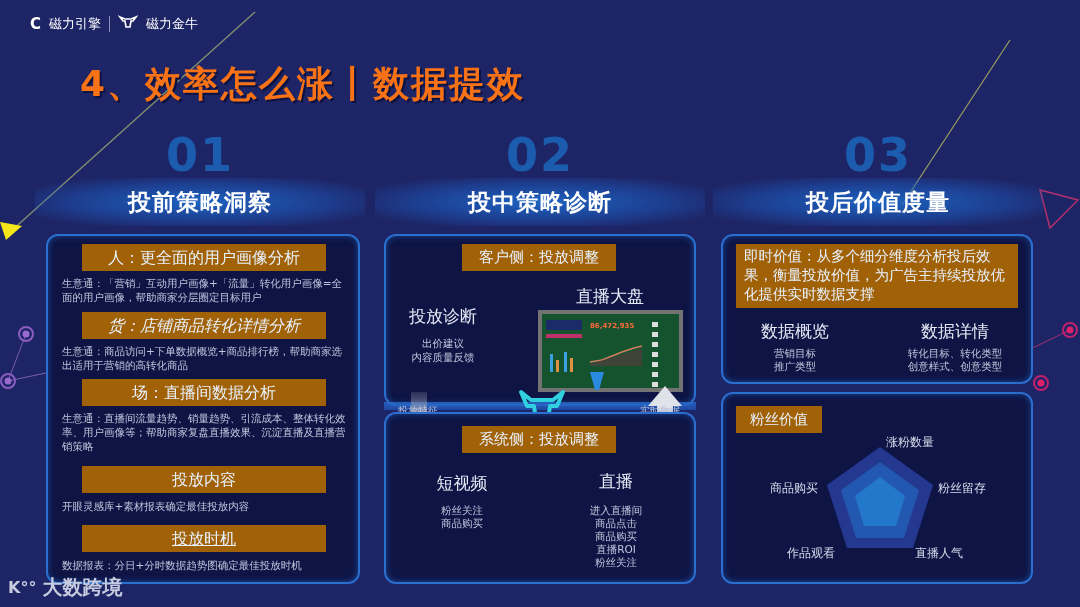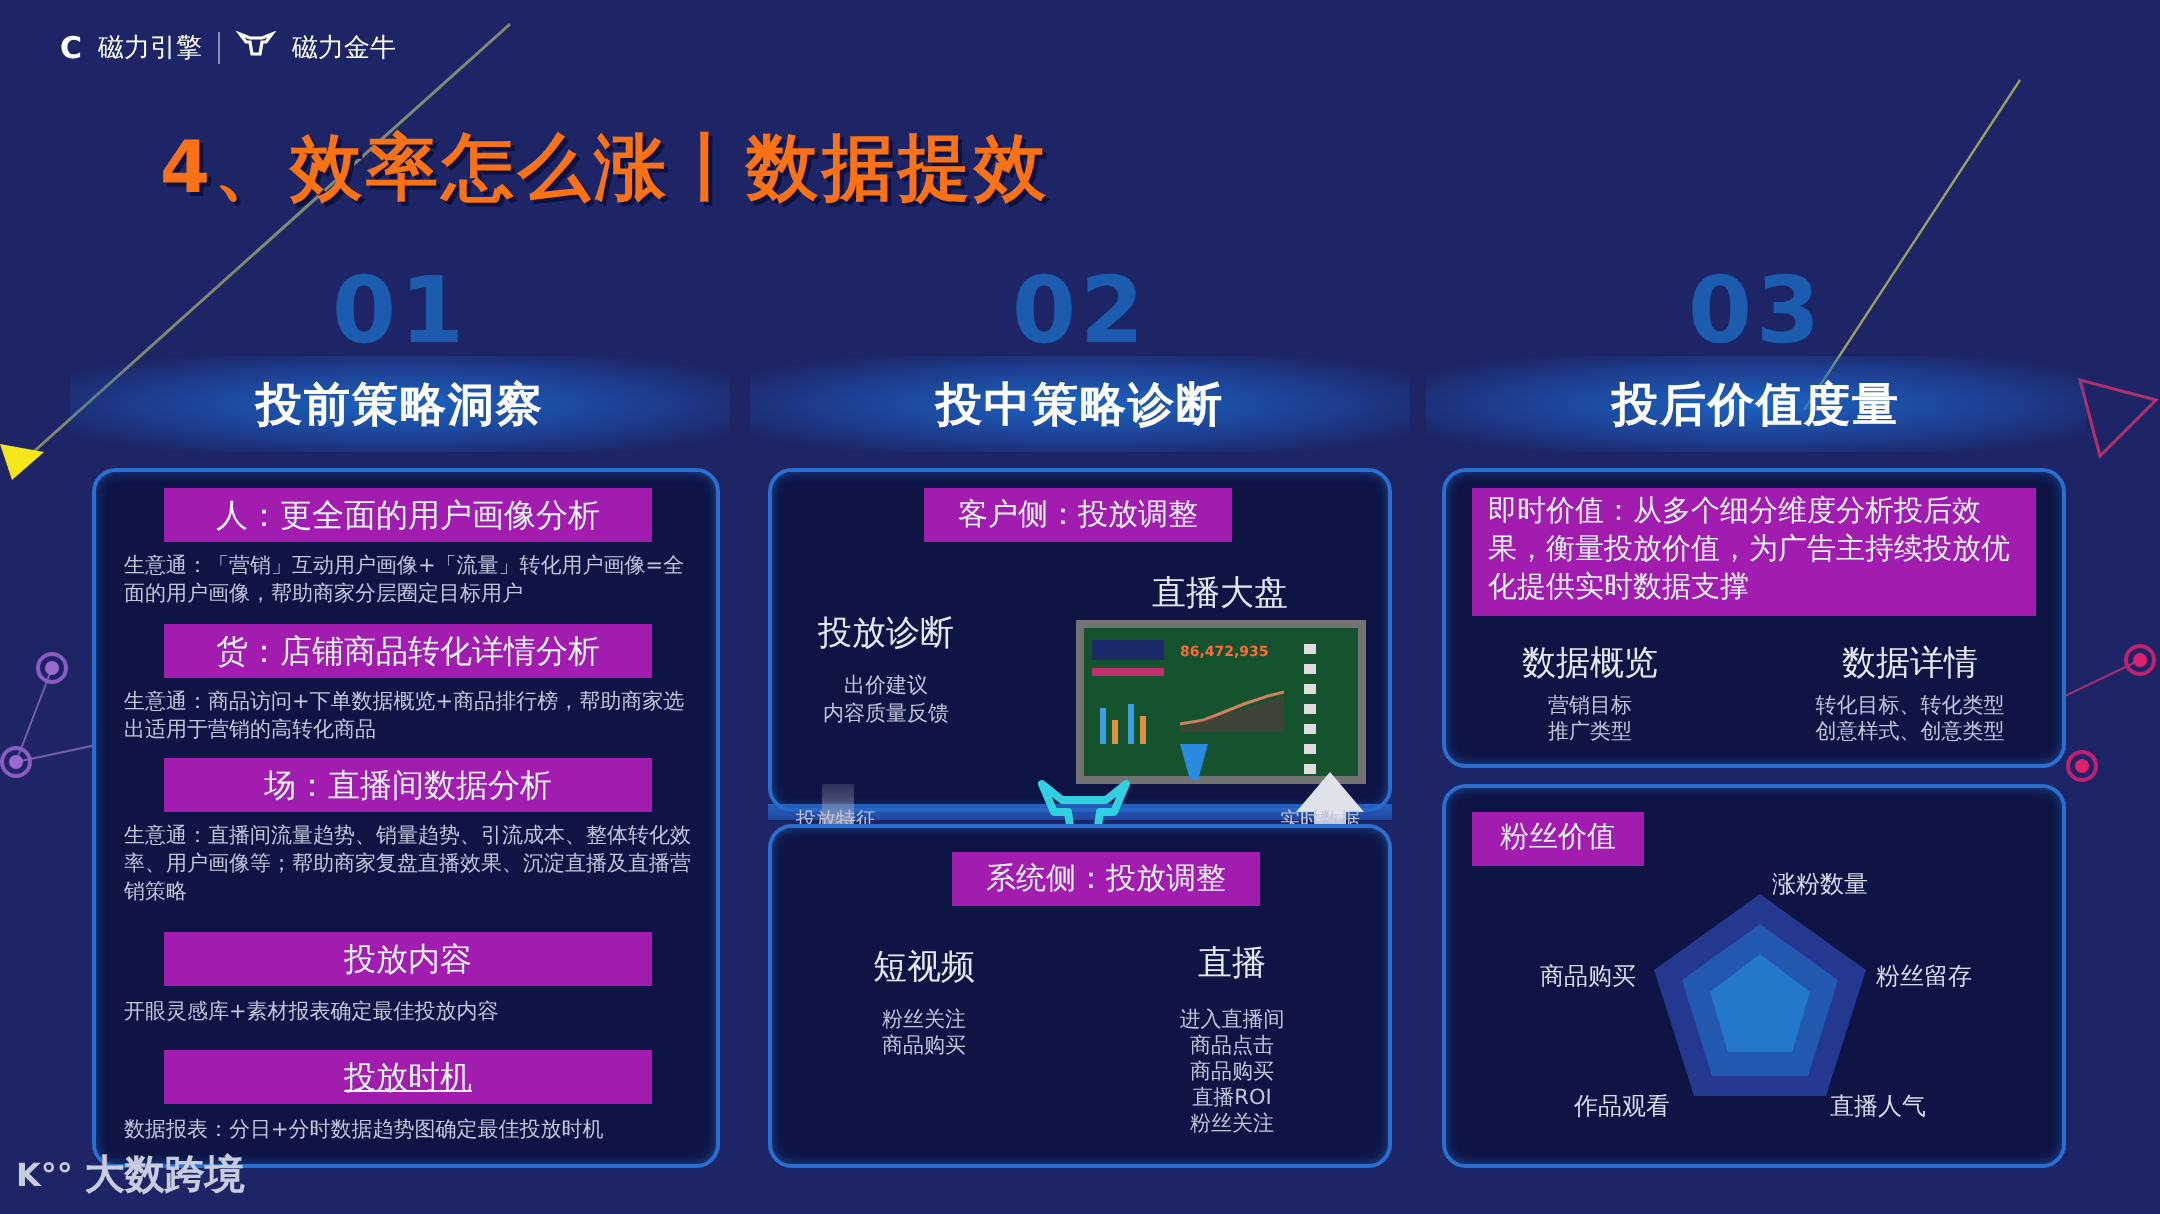--- a/index.html
+++ b/index.html
@@ -18,21 +18,21 @@
   
   .page-title { left: 80px; top: 60px; font-size: 36px; font-weight: bold; color: #f97316; letter-spacing: 2px; text-shadow: 2px 2px 0 #0d1240; }
   
   .deco svg { position: absolute; left: 0; top: 0; }
   
   .sec-num { font-size: 46px; font-weight: bold; color: #1b63b8; text-align: center; width: 200px; letter-spacing: 2px; opacity: .9; font-family: "DejaVu Sans", sans-serif; }
   .sec-band { height: 48px; width: 330px; background: radial-gradient(ellipse at center, rgba(28,110,210,.85) 0%, rgba(28,90,190,.45) 55%, rgba(30,37,102,0) 85%); display: flex; align-items: center; justify-content: center; }
   .sec-title { font-size: 23px; font-weight: bold; color: #fff; letter-spacing: 1px; }
   
   .panel { background: #0e1545; border: 2px solid #2a6fd0; border-radius: 12px; box-shadow: 0 0 6px rgba(40,120,230,.5) inset; }
-  .blue-label { background: #a21caf; color: #e8f2ff; text-align: center; font-size: 16px; }
+  .blue-label { background: #a16207; color: #e8f2ff; text-align: center; font-size: 16px; }
   .small-txt { font-size: 10.5px; color: #c0c6dc; line-height: 14px; }
   .mid-title { font-size: 17px; color: #e6e9f5; }
   .center { text-align: center; }
   
   .radar-label { font-size: 12px; color: #d8dcec; }
 </style>
 </head>
 <body>
 
 <div class="abs deco" style="left:0;top:0;width:1080px;height:607px;">
@@ -84,21 +84,21 @@
 <div class="abs sec-num" style="left:778px;top:128px;">03</div>
 <div class="abs sec-band" style="left:713px;top:178px;">
   <span class="sec-title">投后价值度量</span>
 </div>
 
 <div class="abs panel" style="left:46px;top:234px;width:314px;height:350px;"></div>
 
 <div class="abs blue-label" style="left:82px;top:244px;width:244px;height:27px;line-height:27px;">人：更全面的用户画像分析</div>
 <div class="abs small-txt" style="left:62px;top:276px;width:290px;">生意通：「营销」互动用户画像+「流量」转化用户画像=全面的用户画像，帮助商家分层圈定目标用户</div>
 
-<div class="abs blue-label" style="left:82px;top:312px;width:244px;height:27px;line-height:27px;">货：店铺商品转化详情分析</div>
+<div class="abs blue-label" style="left:82px;top:312px;width:244px;height:27px;line-height:27px;font-style:italic;">货：店铺商品转化详情分析</div>
 <div class="abs small-txt" style="left:62px;top:344px;width:290px;">生意通：商品访问+下单数据概览+商品排行榜，帮助商家选出适用于营销的高转化商品</div>
 
 <div class="abs blue-label" style="left:82px;top:379px;width:244px;height:27px;line-height:27px;">场：直播间数据分析</div>
 <div class="abs small-txt" style="left:62px;top:411px;width:290px;">生意通：直播间流量趋势、销量趋势、引流成本、整体转化效率、用户画像等；帮助商家复盘直播效果、沉淀直播及直播营销策略</div>
 
 <div class="abs blue-label" style="left:82px;top:466px;width:244px;height:27px;line-height:27px;">投放内容</div>
 <div class="abs small-txt" style="left:62px;top:499px;width:290px;">开眼灵感库+素材报表确定最佳投放内容</div>
 
 <div class="abs blue-label" style="left:82px;top:525px;width:244px;height:27px;line-height:27px;text-decoration:underline;">投放时机</div>
 <div class="abs small-txt" style="left:62px;top:558px;width:290px;">数据报表：分日+分时数据趋势图确定最佳投放时机</div>
@@ -159,21 +159,21 @@
     </svg>
 </div>
 <div class="abs small-txt" style="left:640px;top:404px;font-size:10px;">实时数据</div>
 <div class="abs" style="left:517px;top:386px;">
   <svg width="50" height="40">
       <path d="M4 6 L14 14 L36 14 L46 6 L40 20 L33 20 L31 34 L19 34 L17 20 L10 20 Z" fill="none" stroke="#30d0e0" stroke-width="4" stroke-linejoin="round"></path>
     </svg>
 </div>
 
 <div class="abs panel" style="left:384px;top:412px;width:312px;height:172px;"></div>
-<div class="abs blue-label" style="left:462px;top:426px;width:154px;height:27px;line-height:27px;font-size:15px;margin-left:14px;">系统侧：投放调整</div>
+<div class="abs blue-label" style="left:462px;top:426px;width:154px;height:27px;line-height:27px;font-size:15px;">系统侧：投放调整</div>
 <div class="abs mid-title center" style="left:412px;top:472px;width:100px;">短视频</div>
 <div class="abs small-txt center" style="left:412px;top:503px;width:100px;">粉丝关注</div>
 <div class="abs small-txt center" style="left:412px;top:516px;width:100px;">商品购买</div>
 <div class="abs mid-title center" style="left:566px;top:470px;width:100px;">直播</div>
 <div class="abs small-txt center" style="left:566px;top:503px;width:100px;">进入直播间</div>
 <div class="abs small-txt center" style="left:566px;top:516px;width:100px;">商品点击</div>
 <div class="abs small-txt center" style="left:566px;top:529px;width:100px;">商品购买</div>
 <div class="abs small-txt center" style="left:566px;top:542px;width:100px;">直播ROI</div>
 <div class="abs small-txt center" style="left:566px;top:555px;width:100px;">粉丝关注</div>
 

